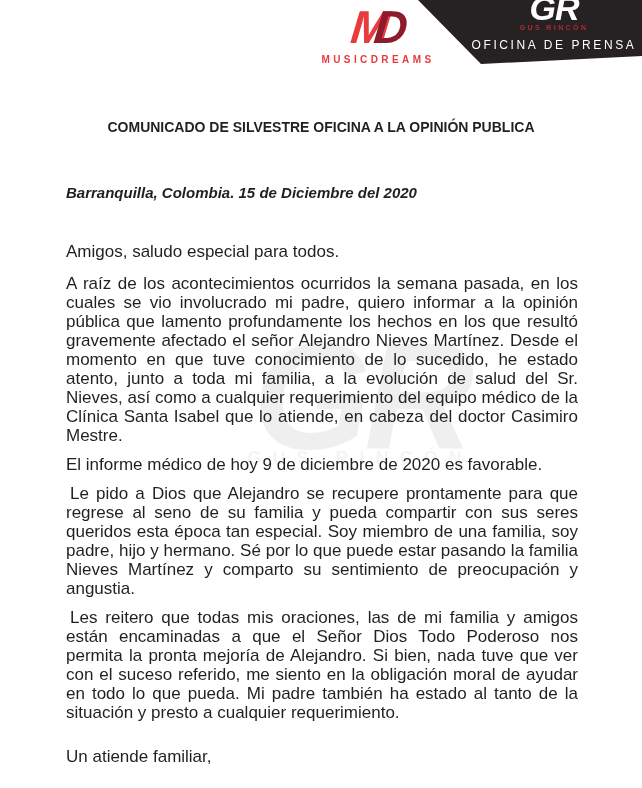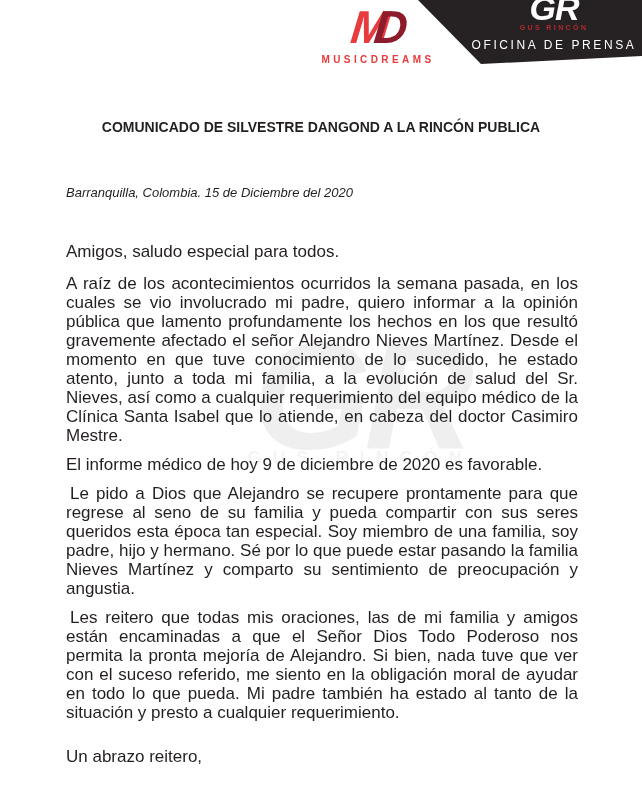--- a/index.html
+++ b/index.html
@@ -29,21 +29,21 @@
   .gr-logo{color:#ffffff;font-weight:bold;font-style:italic;font-size:34px;line-height:29px;margin-top:-6px;letter-spacing:-1px;}
   .gr-name{color:#b02a2e;font-size:7px;font-weight:bold;letter-spacing:2.4px;margin-top:1px;white-space:nowrap;}
   .gr-office{color:#ffffff;font-size:12px;letter-spacing:2.6px;margin-top:7px;white-space:nowrap;}
   
   .watermark{position:absolute;left:222px;top:332px;width:276px;text-align:center;z-index:0;pointer-events:none;}
   .watermark-gr{font-size:152px;font-weight:bold;font-style:italic;line-height:128px;color:rgba(35,31,32,0.07);letter-spacing:-7px;}
   .watermark-name{font-size:18px;font-weight:bold;letter-spacing:11px;color:rgba(35,31,32,0.05);margin-top:-12px;white-space:nowrap;}
   
   .doc{position:relative;z-index:1;display:flow-root;}
   .title{margin:118px 48px 0;text-align:center;font-weight:bold;font-size:14px;line-height:19px;}
-  .date{margin:46px 64px 0 66px;font-style:italic;font-size:13px;line-height:19px;}
+  .date{margin:46px 64px 0 66px;font-style:italic;font-size:15px;line-height:19px;font-weight:bold;}
   .doc p{margin:0 64px 0 66px;font-size:17px;line-height:19px;text-align:justify;}
   .p1{margin-top:40px !important;text-align:left !important;}
   .p2{margin-top:13px !important;}
   .p3{margin-top:10px !important;text-align:left !important;}
   .p4{margin-top:10px !important;text-indent:4px;}
   .p5{margin-top:10px !important;text-indent:4px;}
   .closing{margin-top:25px !important;text-align:left !important;}
   .signature{margin-top:31px !important;text-align:left !important;}
 </style>
 </head>
@@ -61,24 +61,24 @@
     <div class="gr-name">GUS RINCÓN</div>
     <div class="gr-office">OFICINA DE PRENSA</div>
   </div>
 
   <div class="watermark">
     <div class="watermark-gr">GR</div>
     <div class="watermark-name">GUS RINCÓN</div>
   </div>
 
   <div class="doc">
-    <div class="title">COMUNICADO DE SILVESTRE DANGOND A LA RINCÓN PUBLICA</div>
+    <div class="title">COMUNICADO DE SILVESTRE OFICINA A LA OPINIÓN PUBLICA</div>
     <div class="date">Barranquilla, Colombia. 15 de Diciembre del 2020</div>
     <p class="p1">Amigos, saludo especial para todos.</p>
     <p class="p2">A raíz de los acontecimientos ocurridos la semana pasada, en los cuales se vio involucrado mi padre, quiero informar a la opinión pública que lamento profundamente los hechos en los que resultó gravemente afectado el señor Alejandro Nieves Martínez. Desde el momento en que tuve conocimiento de lo sucedido, he estado atento, junto a toda mi familia, a la evolución de salud del Sr. Nieves, así como a cualquier requerimiento del equipo médico de la Clínica Santa Isabel que lo atiende, en cabeza del doctor Casimiro Mestre.</p>
     <p class="p3">El informe médico de hoy 9 de diciembre de 2020 es favorable.</p>
     <p class="p4">Le pido a Dios que Alejandro se recupere prontamente para que regrese al seno de su familia y pueda compartir con sus seres queridos esta época tan especial.  Soy miembro de una familia, soy padre, hijo y hermano. Sé por lo que puede estar pasando la familia Nieves Martínez y comparto su sentimiento de preocupación y angustia.</p>
     <p class="p5">Les reitero que todas mis oraciones, las de mi familia y amigos están encaminadas a que el Señor Dios Todo Poderoso nos permita la pronta mejoría de Alejandro. Si bien, nada tuve que ver con el suceso referido, me siento en la obligación moral de ayudar en todo lo que pueda. Mi padre también ha estado al tanto de la situación y presto a cualquier requerimiento.</p>
-    <p class="closing">Un abrazo reitero,</p>
+    <p class="closing">Un atiende familiar,</p>
     <p class="signature">Casimiro</p>
   </div>
 
 </div>
 
 </body></html>

